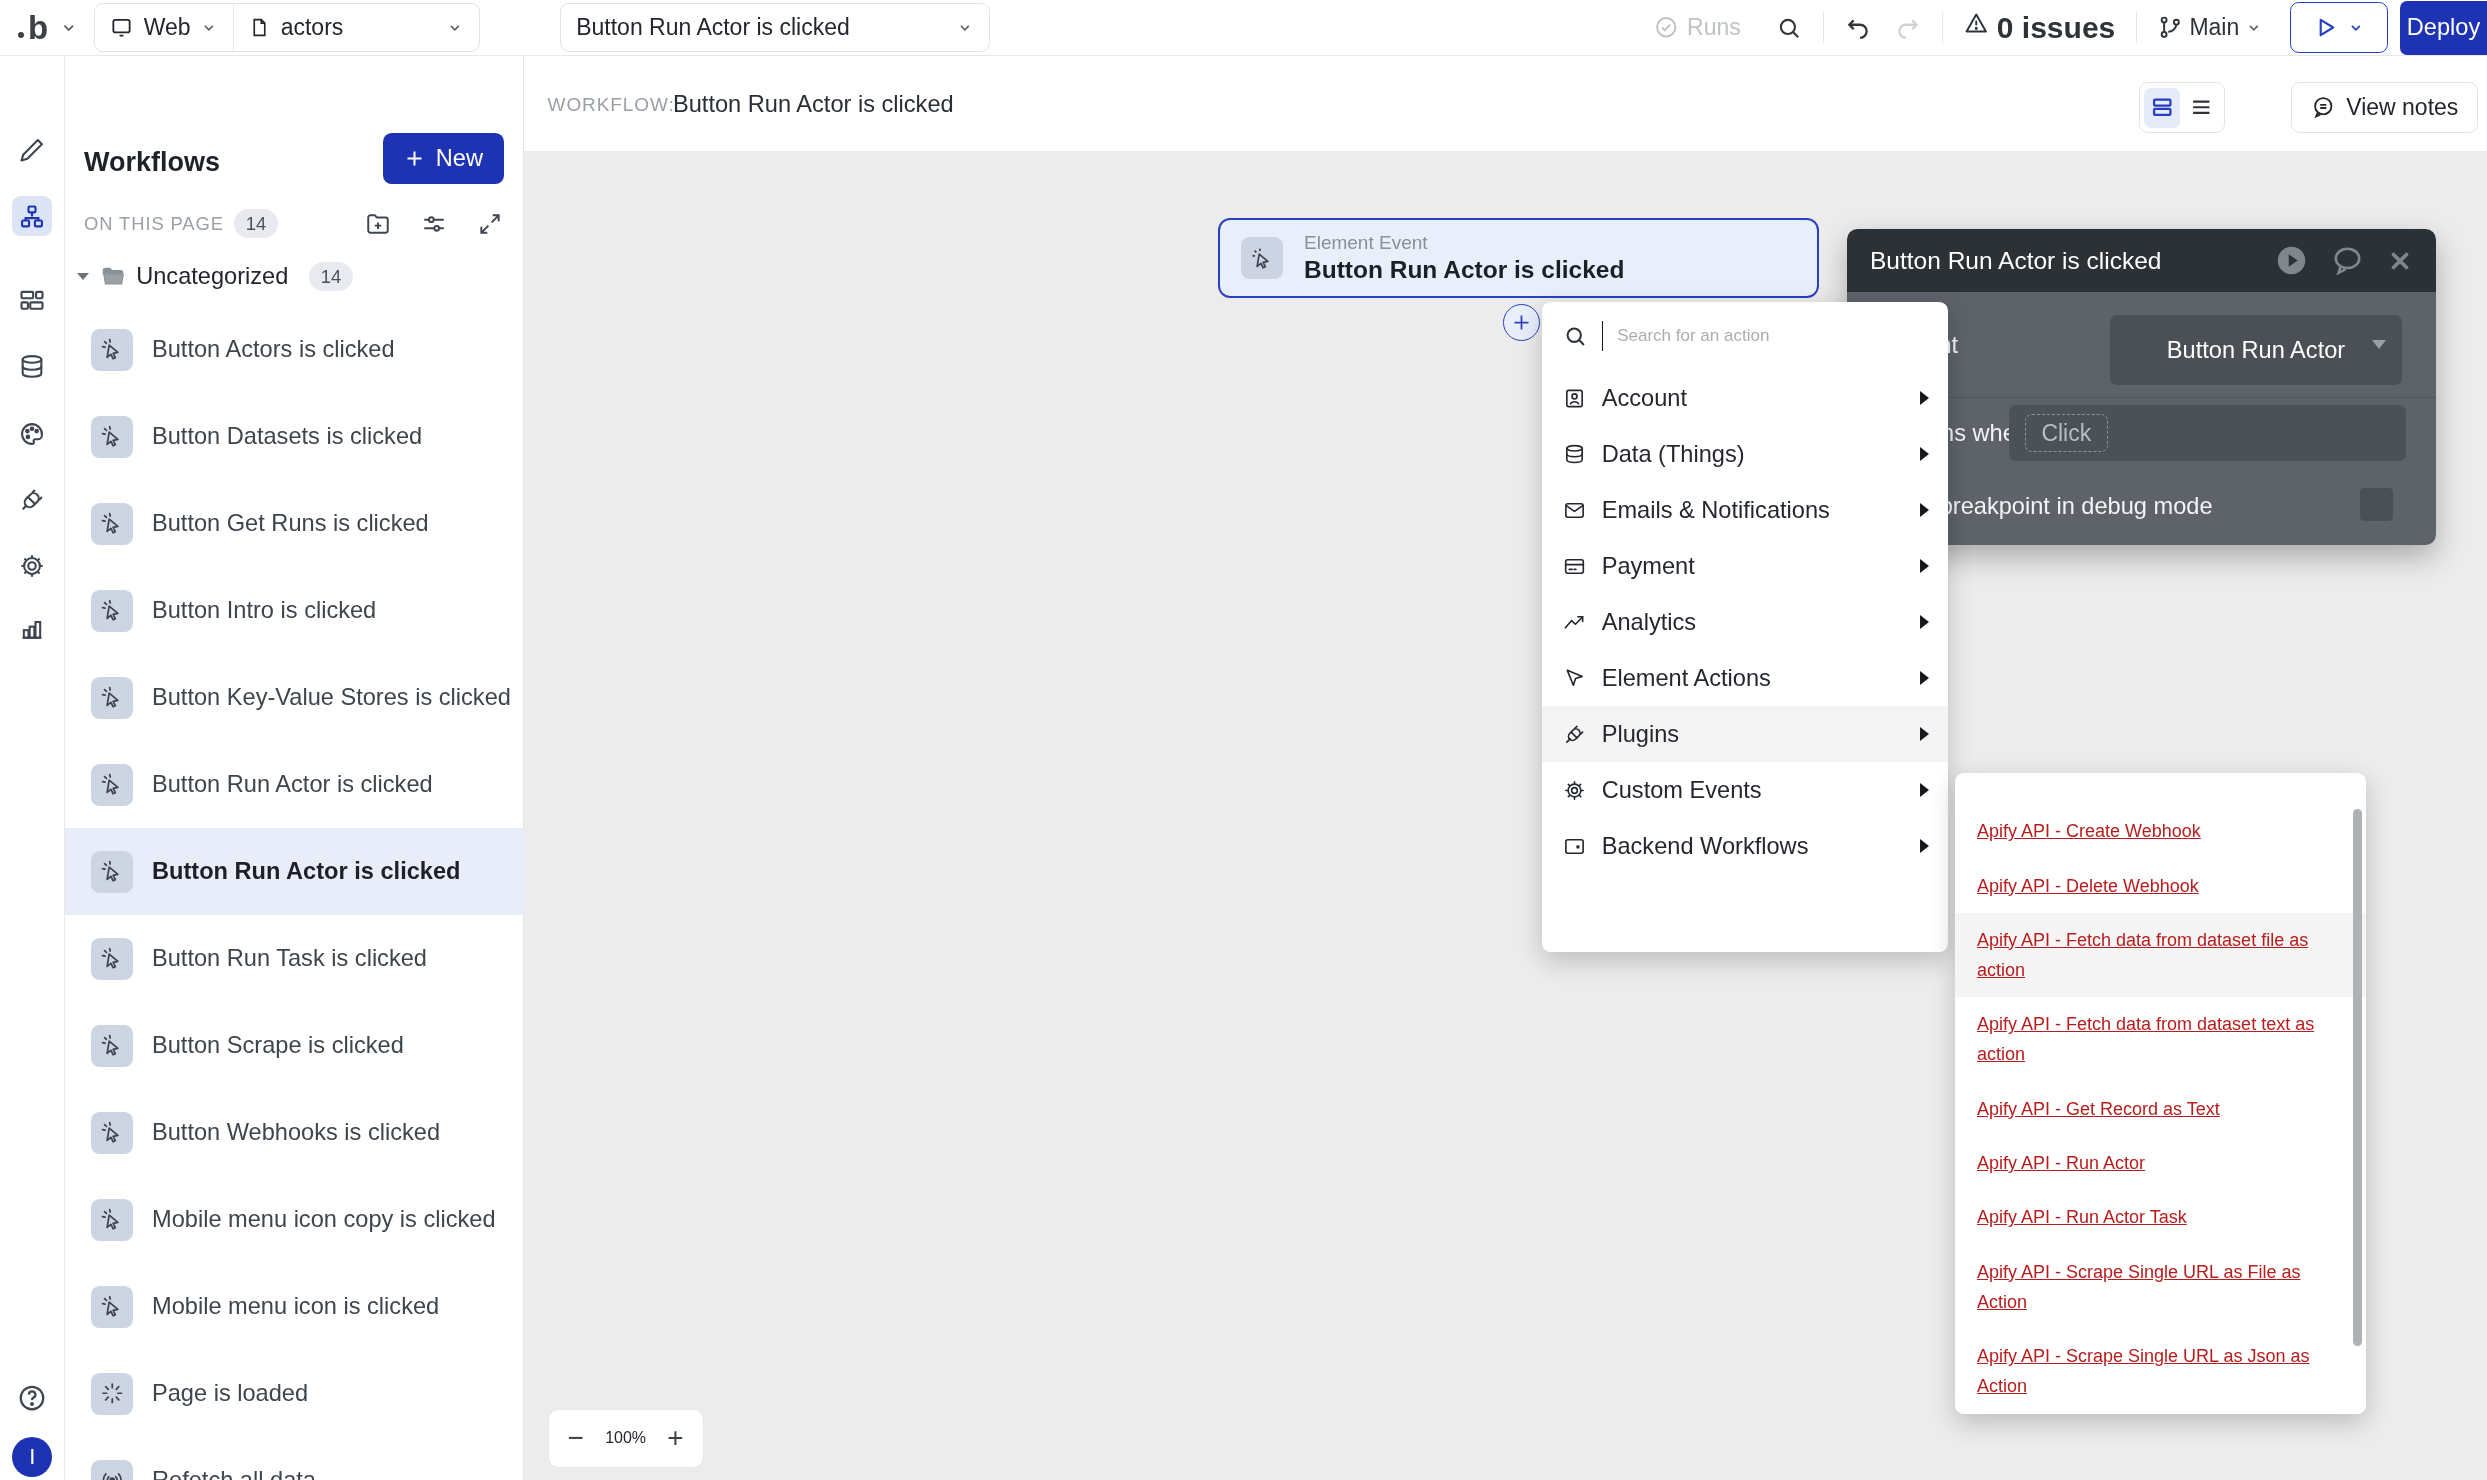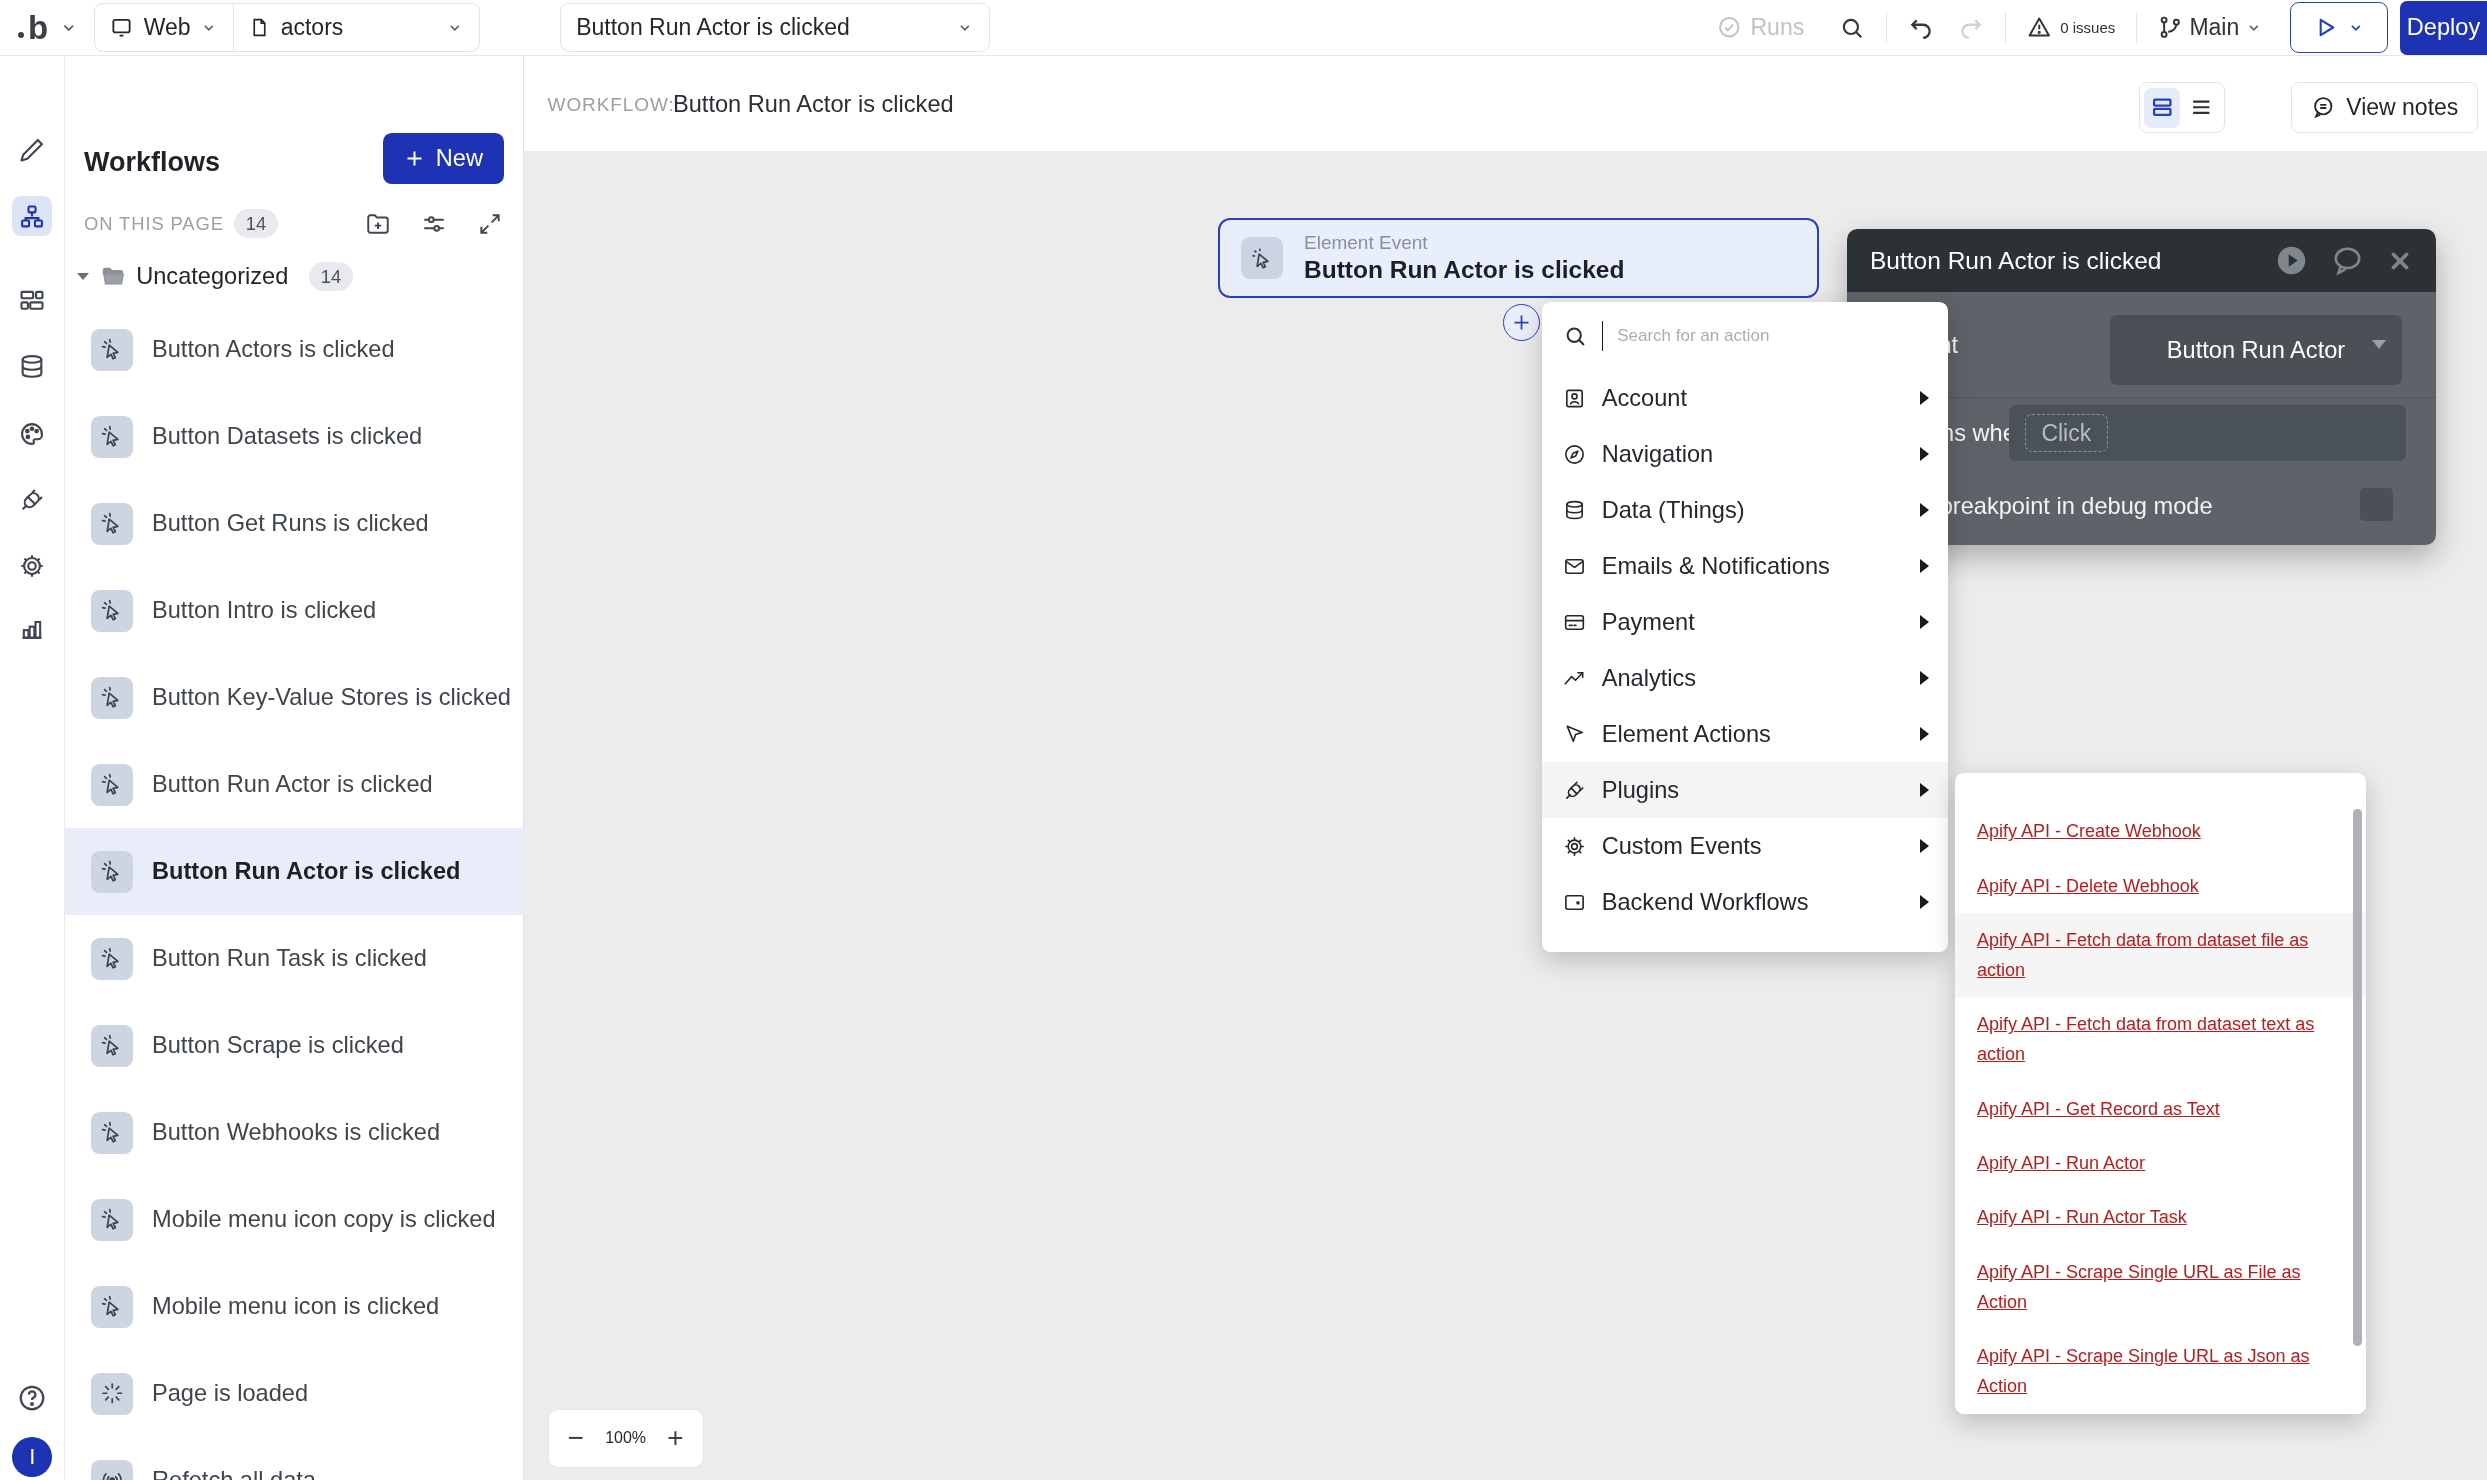--- a/index.html
+++ b/index.html
@@ -19,21 +19,21 @@
   .tb-seg + .tb-seg { border-left:0.9px solid #e7e7e7; }
   .tb-seg .spacer { flex:1; }
   .seg-actors { width:246px; }
   .tb-select { margin-left:80px; width:430px; height:49px; border:0.9px solid #e3e3e3; border-radius:8.7px;
     display:flex; align-items:center; padding:0 15.7px; font-size:23px; color:#23272d; cursor:pointer; }
   .tb-select .spacer { flex:1; }
   .tb-right { margin-left:auto; display:flex; align-items:center; height:56px; }
   .saved { display:flex; align-items:center; gap:8.7px; color:#bfc3c7; font-size:23px; margin-right:23px; }
   .tb-icon-btn { padding:0 12.2px; display:flex; align-items:center; color:#3a3f45; cursor:pointer; }
   .tb-div { width:0.9px; height:31px; background:#e5e5e5; margin:0 8.7px; }
-  .issues { display:flex; align-items:center; gap:8.7px; font-size:15px; color:#2e3338; padding:0 12.2px; cursor:pointer; }
+  .issues { display:flex; gap:8.7px; font-size:30px; color:#2e3338; padding:0 12.2px; cursor:pointer;font-weight:bold; }
   .branch { display:flex; align-items:center; gap:7px; font-size:23px; color:#2e3338; padding:0 12.2px; cursor:pointer; }
   .run-btn { width:98px; height:51px; border:1.7px solid #2440c0; border-radius:8.7px; background:#fff;
     display:flex; align-items:center; justify-content:center; gap:10.5px; color:#2440c0; margin:0 12.2px 0 15.7px; cursor:pointer; }
   .deploy-btn { height:54px; width:87px; background:#1d33b3; color:#fff; font-size:23.6px;
     display:flex; align-items:center; justify-content:center; border-radius:7px 0 0 7px; cursor:pointer; }
 
   
   .rail { position:absolute; left:0; top:56px; width:65px; height:1424px; background:#fff;
     border-right:0.9px solid #e9e9e9; z-index:50; }
   .rail-btn { position:absolute; left:50%; transform:translateX(-50%); color:#3f4650; cursor:pointer; }
@@ -627,30 +627,20 @@
             <circle cx="12" cy="9.8" r="2.6"></circle>
             <path d="M7.8 17.5c1.2-2.8 7.2-2.8 8.4 0"></path>
           </svg>
         </span>
         <span class="clbl">Account</span>
         <span class="cat-arrow"></span>
       </div>
       <div class="cat-row">
         <span class="cico">
           <svg width="23" height="23" viewBox="0 0 24 24" fill="none" stroke="currentColor" stroke-width="1.7" stroke-linejoin="round" stroke-linecap="round">
-            <circle cx="12" cy="12" r="9"></circle>
-            <path d="M15.5 8.5l-2.2 5-5 2.2 2.2-5z"></path>
-          </svg>
-        </span>
-        <span class="clbl">Navigation</span>
-        <span class="cat-arrow"></span>
-      </div>
-      <div class="cat-row">
-        <span class="cico">
-          <svg width="23" height="23" viewBox="0 0 24 24" fill="none" stroke="currentColor" stroke-width="1.7" stroke-linejoin="round" stroke-linecap="round">
             <ellipse cx="12" cy="5.5" rx="8" ry="2.8"></ellipse>
             <path d="M4 5.5v6c0 1.6 3.6 2.8 8 2.8s8-1.2 8-2.8v-6"></path>
             <path d="M4 11.5v6c0 1.6 3.6 2.8 8 2.8s8-1.2 8-2.8v-6"></path>
           </svg>
         </span>
         <span class="clbl">Data (Things)</span>
         <span class="cat-arrow"></span>
       </div>
       <div class="cat-row">
         <span class="cico">

